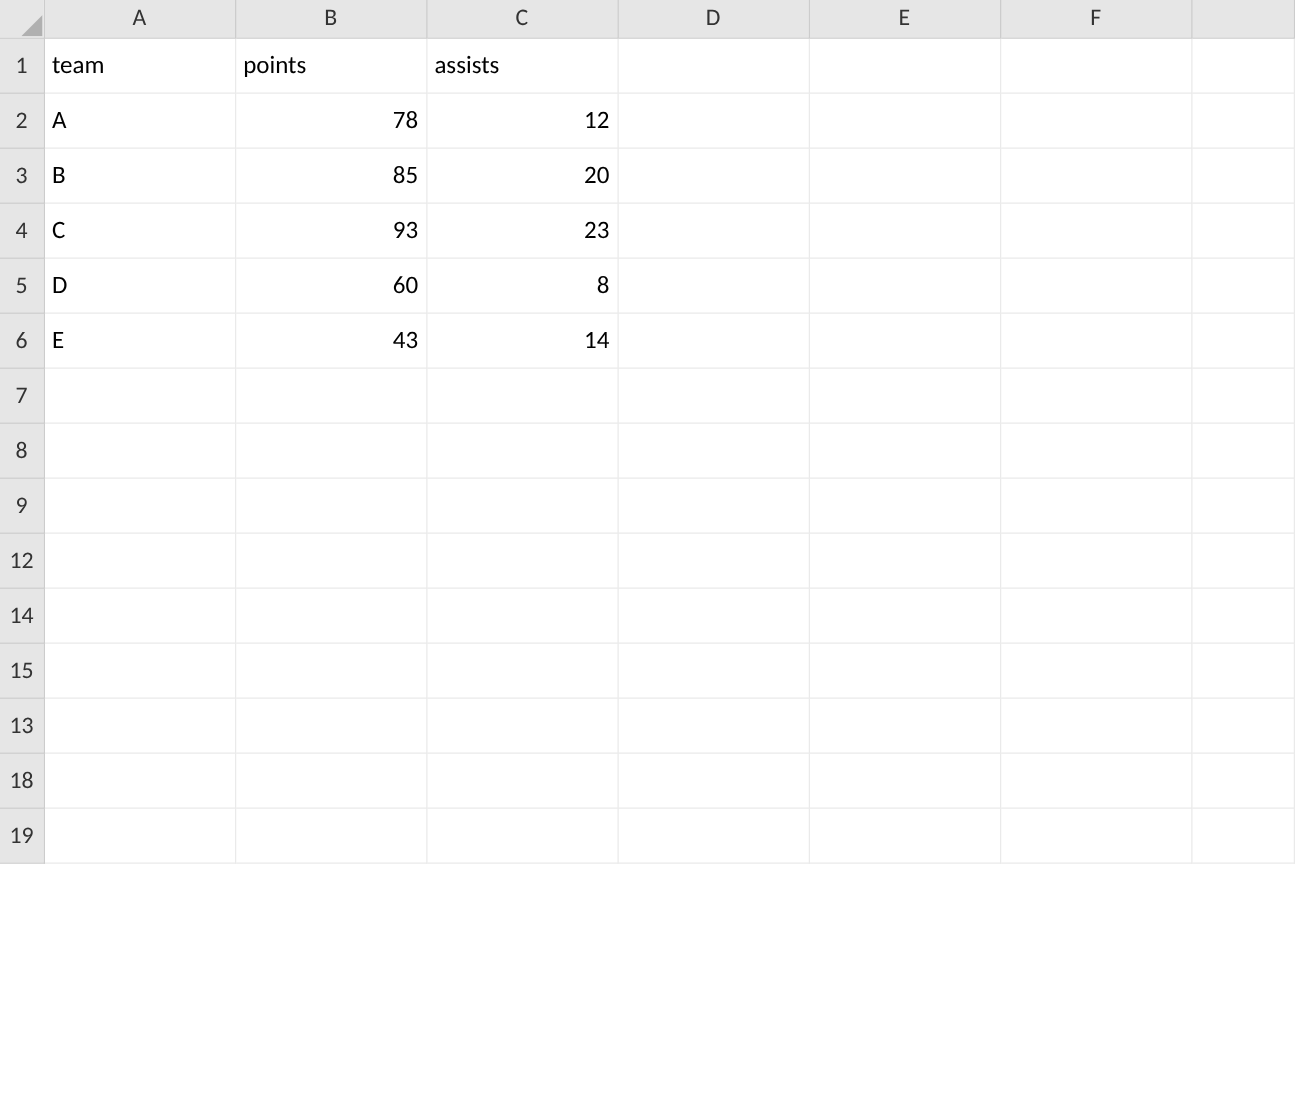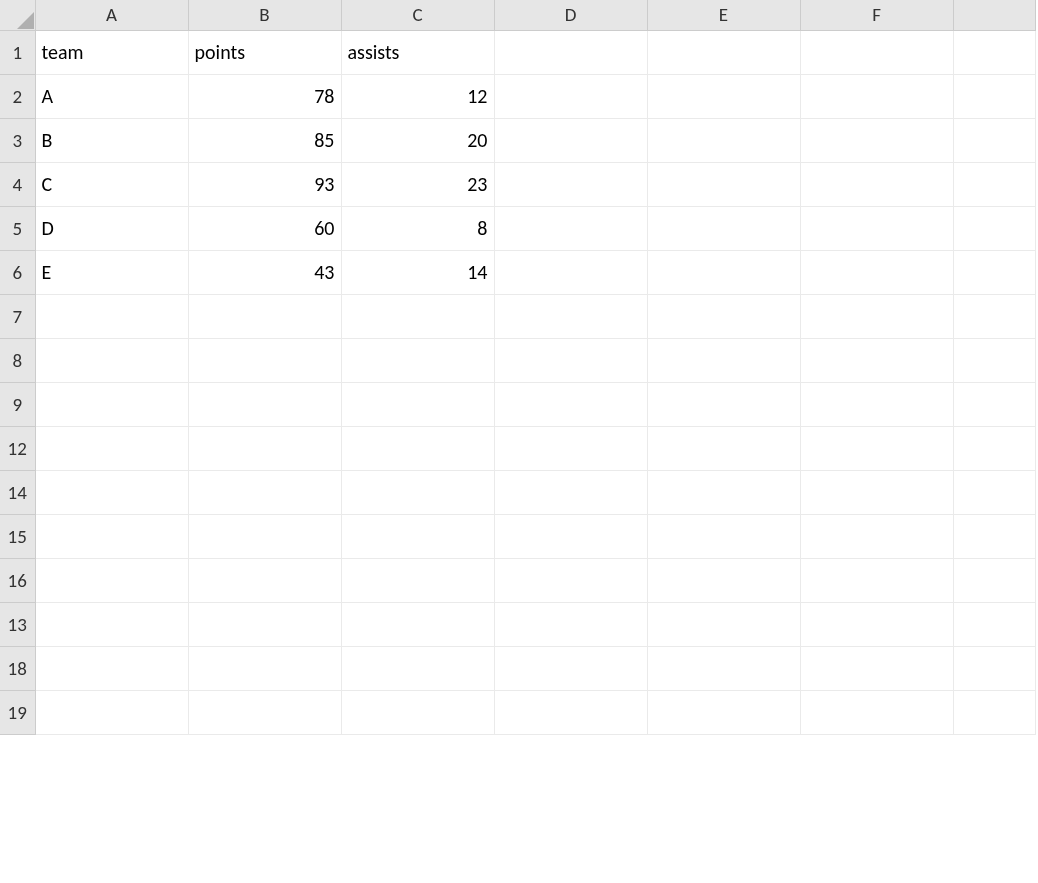--- a/index.html
+++ b/index.html
@@ -202,30 +202,20 @@
         <th class="row-header">15</th>
         <td class="cell text col-A"></td>
         <td class="cell text col-B"></td>
         <td class="cell text col-C"></td>
         <td class="cell text col-D"></td>
         <td class="cell text col-E"></td>
         <td class="cell text col-F"></td>
         <td class="cell text col-G"></td>
       </tr>
     <tr>
-        <th class="row-header">16</th>
-        <td class="cell text col-A"></td>
-        <td class="cell text col-B"></td>
-        <td class="cell text col-C"></td>
-        <td class="cell text col-D"></td>
-        <td class="cell text col-E"></td>
-        <td class="cell text col-F"></td>
-        <td class="cell text col-G"></td>
-      </tr>
-    <tr>
         <th class="row-header">13</th>
         <td class="cell text col-A"></td>
         <td class="cell text col-B"></td>
         <td class="cell text col-C"></td>
         <td class="cell text col-D"></td>
         <td class="cell text col-E"></td>
         <td class="cell text col-F"></td>
         <td class="cell text col-G"></td>
       </tr>
     <tr>

